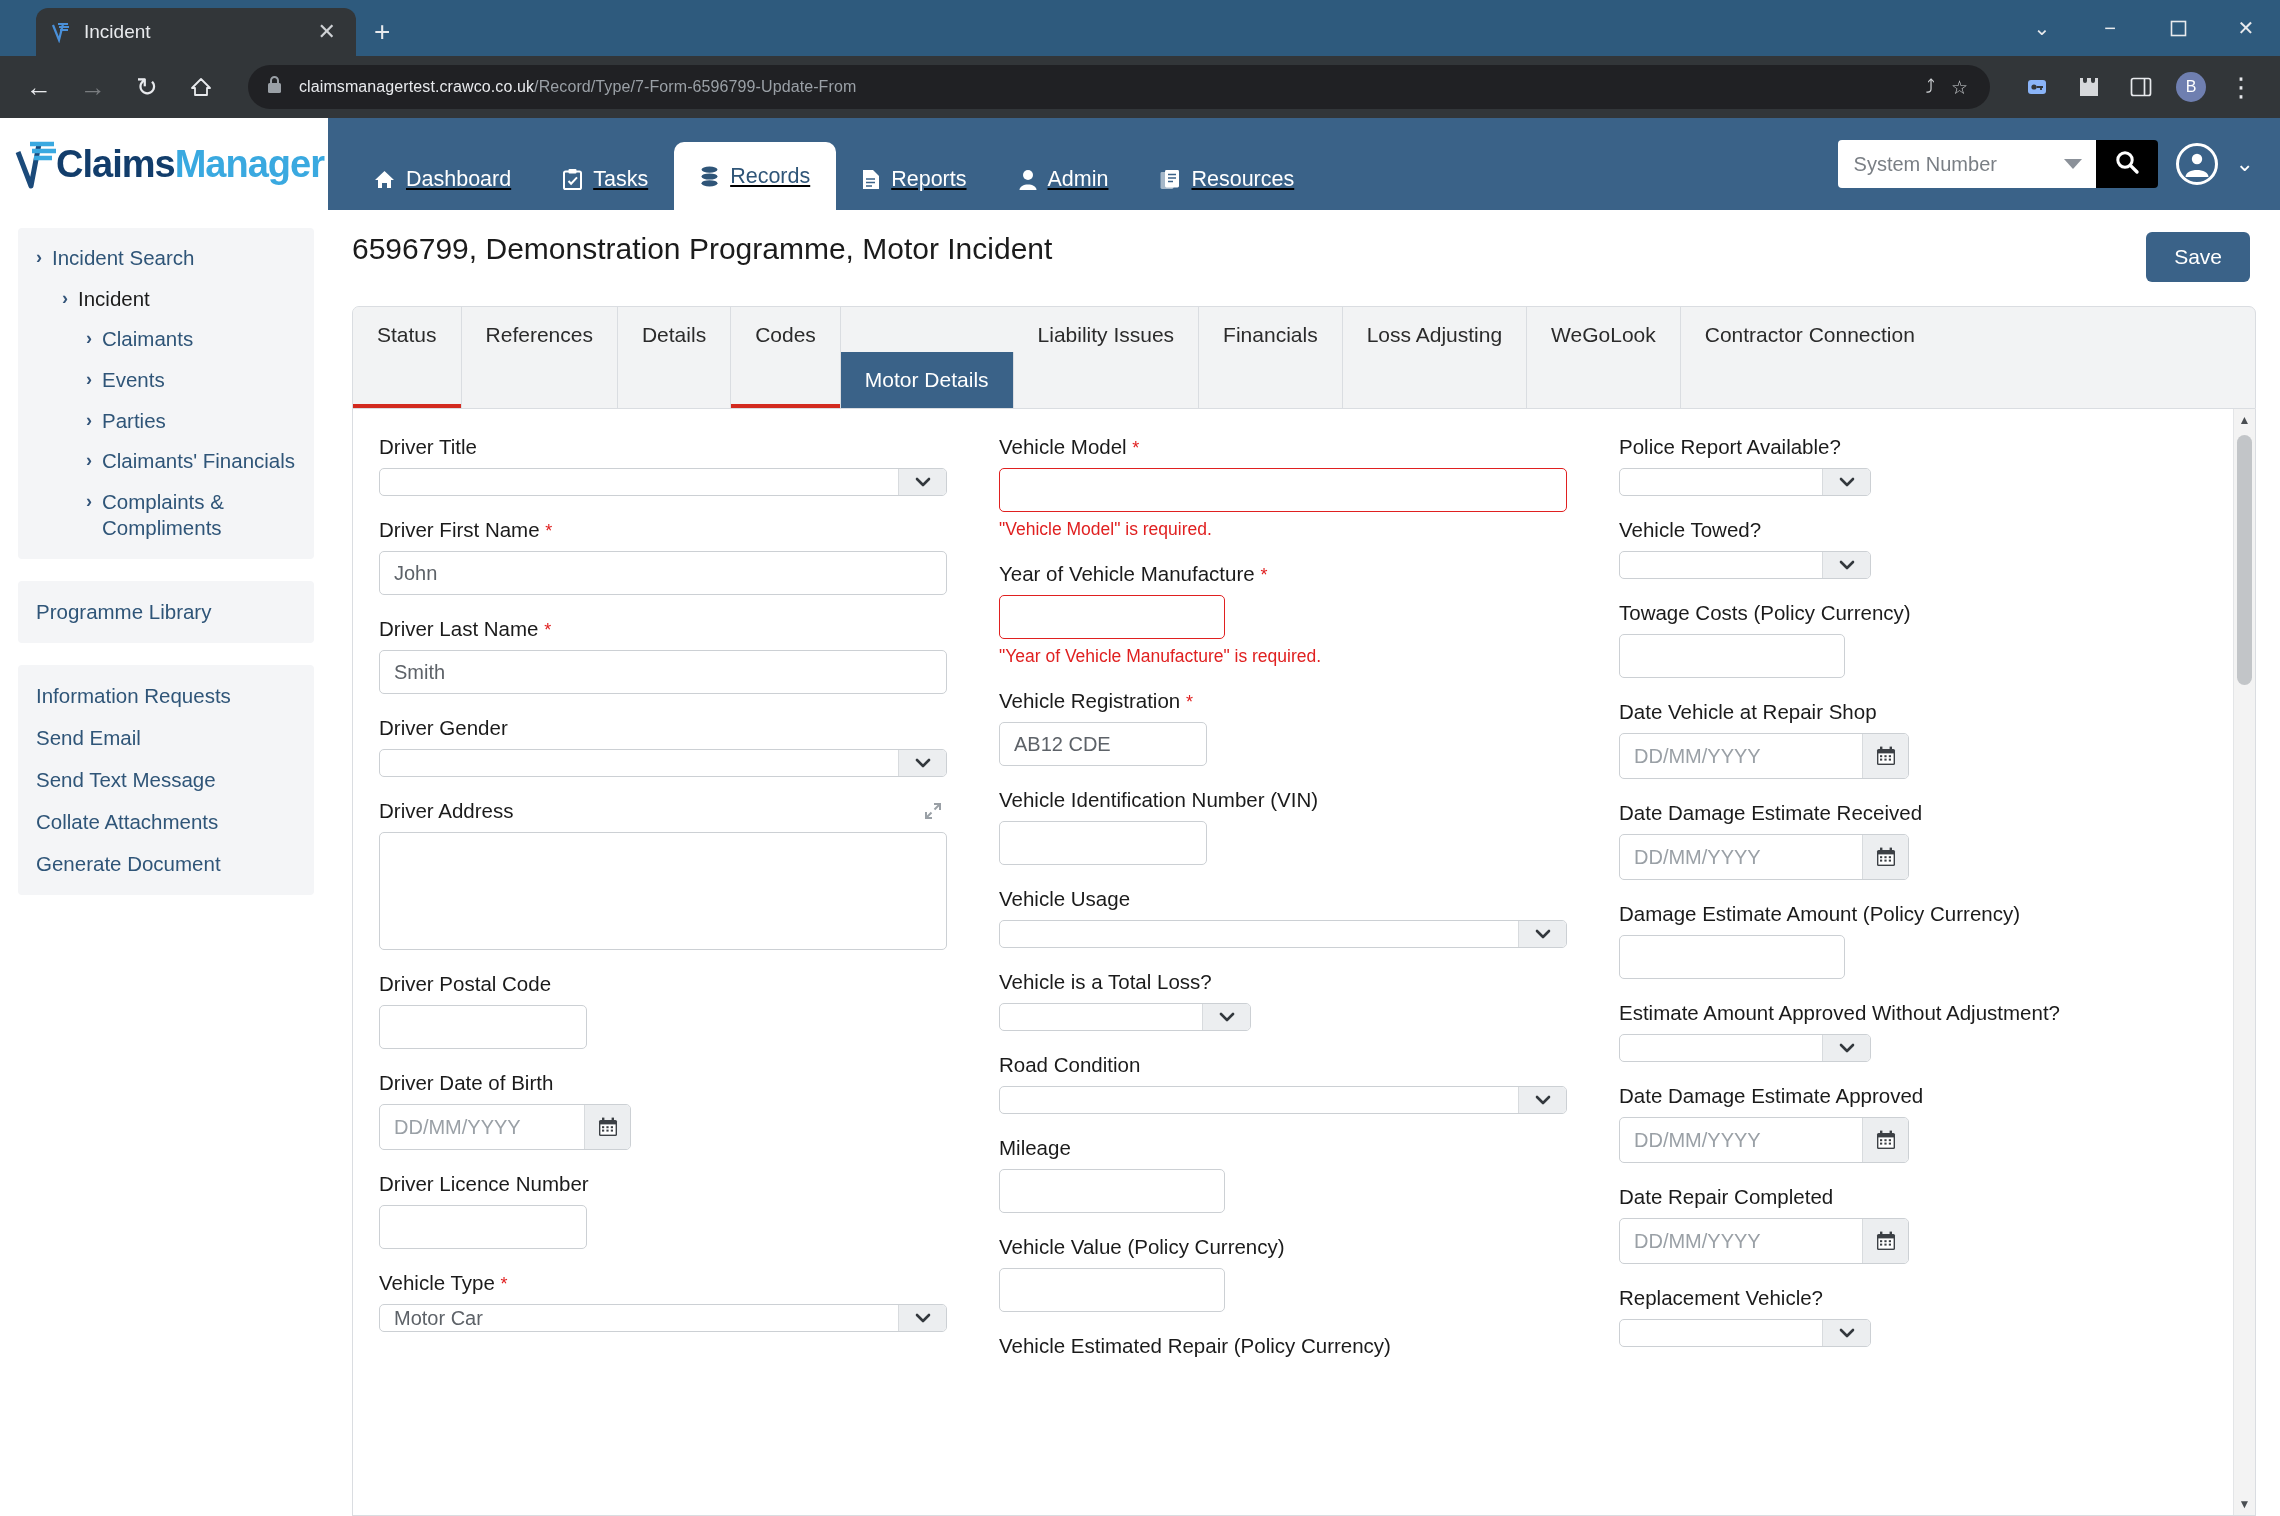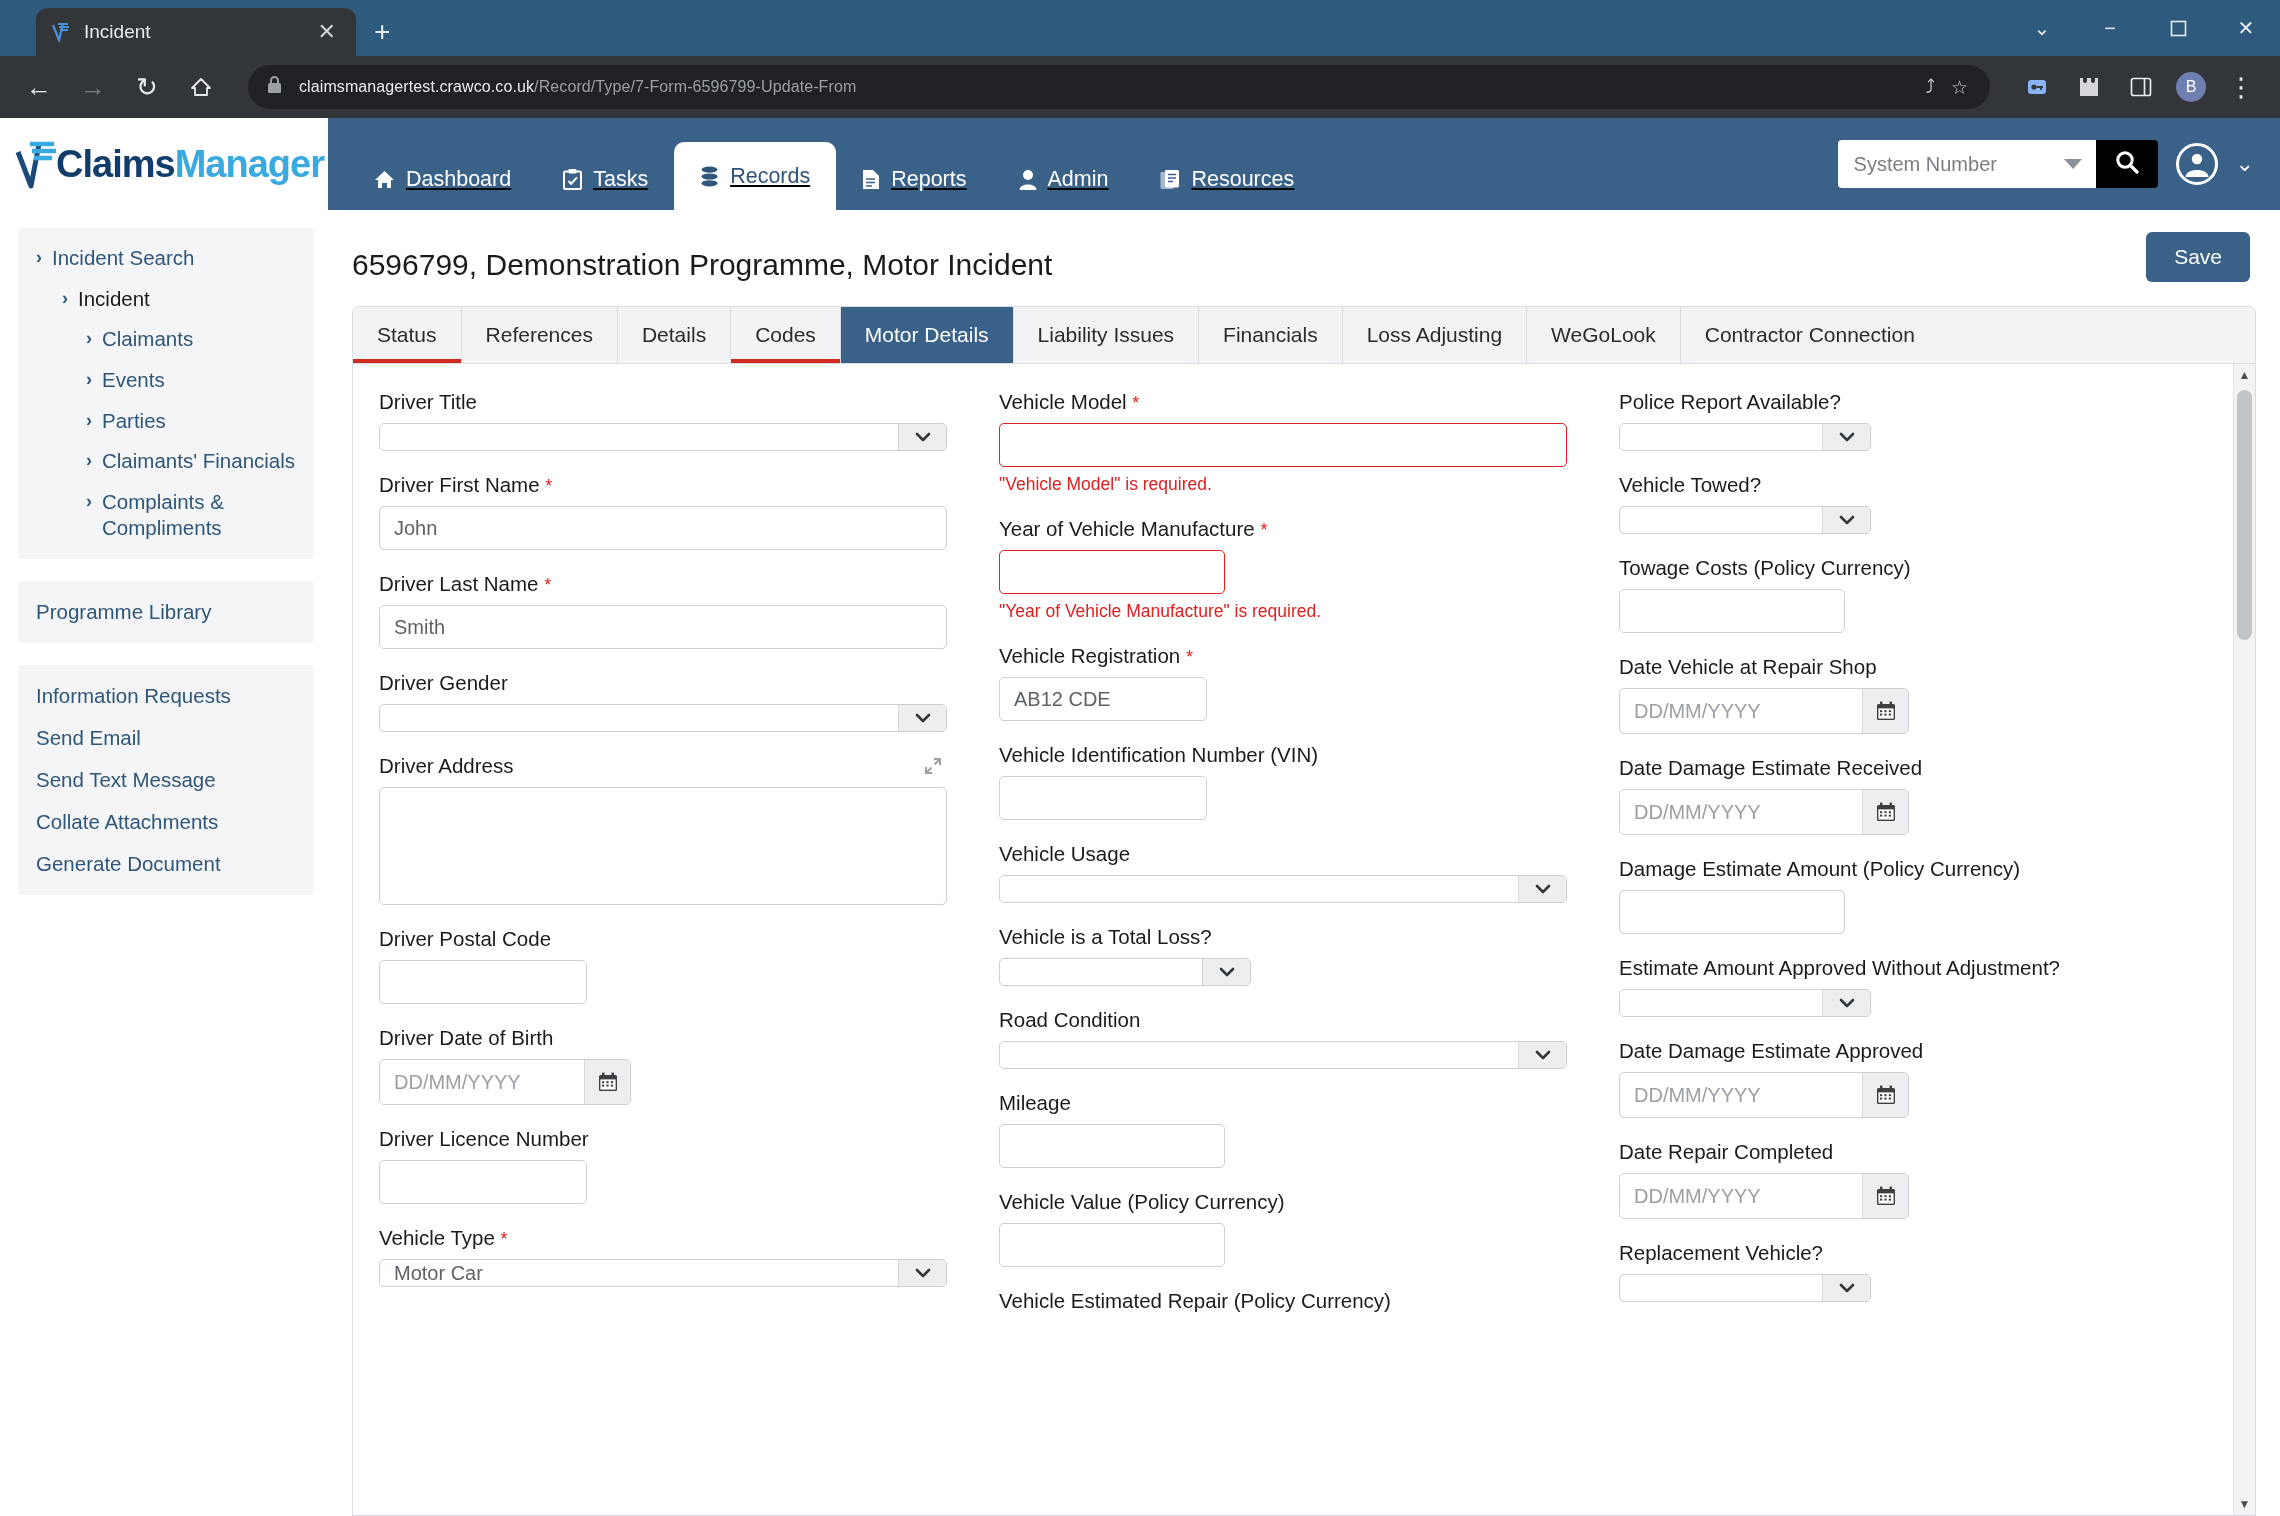--- a/index.html
+++ b/index.html
@@ -78,38 +78,38 @@
     color:#2f5578; cursor:pointer; line-height:1.3;
   }
   .sb-item .chev { color:#34557a; font-size:18px; font-weight:bold; flex:0 0 auto; line-height:1.35; }
   .sb-l0 { padding-left:18px; }
   .sb-l1 { padding-left:44px; }
   .sb-l2 { padding-left:68px; }
   .sb-item.current { color:#1b1b1b; }
   .sb-plain { padding: 9px 14px 9px 18px; font-size:20.5px; color:#2f5578; cursor:pointer; }
 
   .content { flex:1; display:flex; flex-direction:column; overflow:hidden; padding-right:0; }
-  .title-row { display:flex; align-items:flex-end; justify-content:space-between; padding: 22px 30px 6px 24px; }
+  .title-row { display:flex; align-items:flex-start; justify-content:space-between; padding: 22px 30px 6px 24px; }
   .page-title { font-size:30px; color:#1b1b1b; font-weight:400; }
   .save-btn {
     background:#3a6288; color:#fff; font-size:21px; border:none; border-radius:6px;
     padding: 13px 28px; cursor:pointer; font-family:"Liberation Sans",sans-serif;
   }
 
   .tabs {
     display:flex; margin: 18px 24px 0 24px; border:1px solid #dadde1;
     border-radius:7px 7px 0 0; overflow:hidden; background:#f2f3f4; flex:0 0 auto;
   }
   .tabs .t {
     padding: 16px 24px; font-size:21px; color:#2b2b2b; background:#f2f3f4; cursor:pointer;
     border-right:1px solid #dadde1; white-space:nowrap; position:relative;
   }
   .tabs .t:last-child { border-right:none; }
   .tabs .t.err::after { content:""; position:absolute; left:0; right:0; bottom:0; height:4px; background:#d32a1f; }
-  .tabs .t.active { background:#3a6288; color:#fff; }
+  .tabs .t.active { background:#3a6288; color:#fff;margin-top:45px; }
 
   .form-scroll {
     flex:1; margin: 0 24px 0 24px; border:1px solid #dadde1; border-top:none;
     display:flex; overflow:hidden; position:relative; background:#fff;
   }
   .form-cols { flex:1; display:flex; padding: 26px 0 0 0; gap:0; overflow:hidden; }
   .col { padding: 0 26px; }
   .col-a { width:620px; flex:0 0 620px; }
   .col-b { width:620px; flex:0 0 620px; }
   .col-c { flex:1; }

